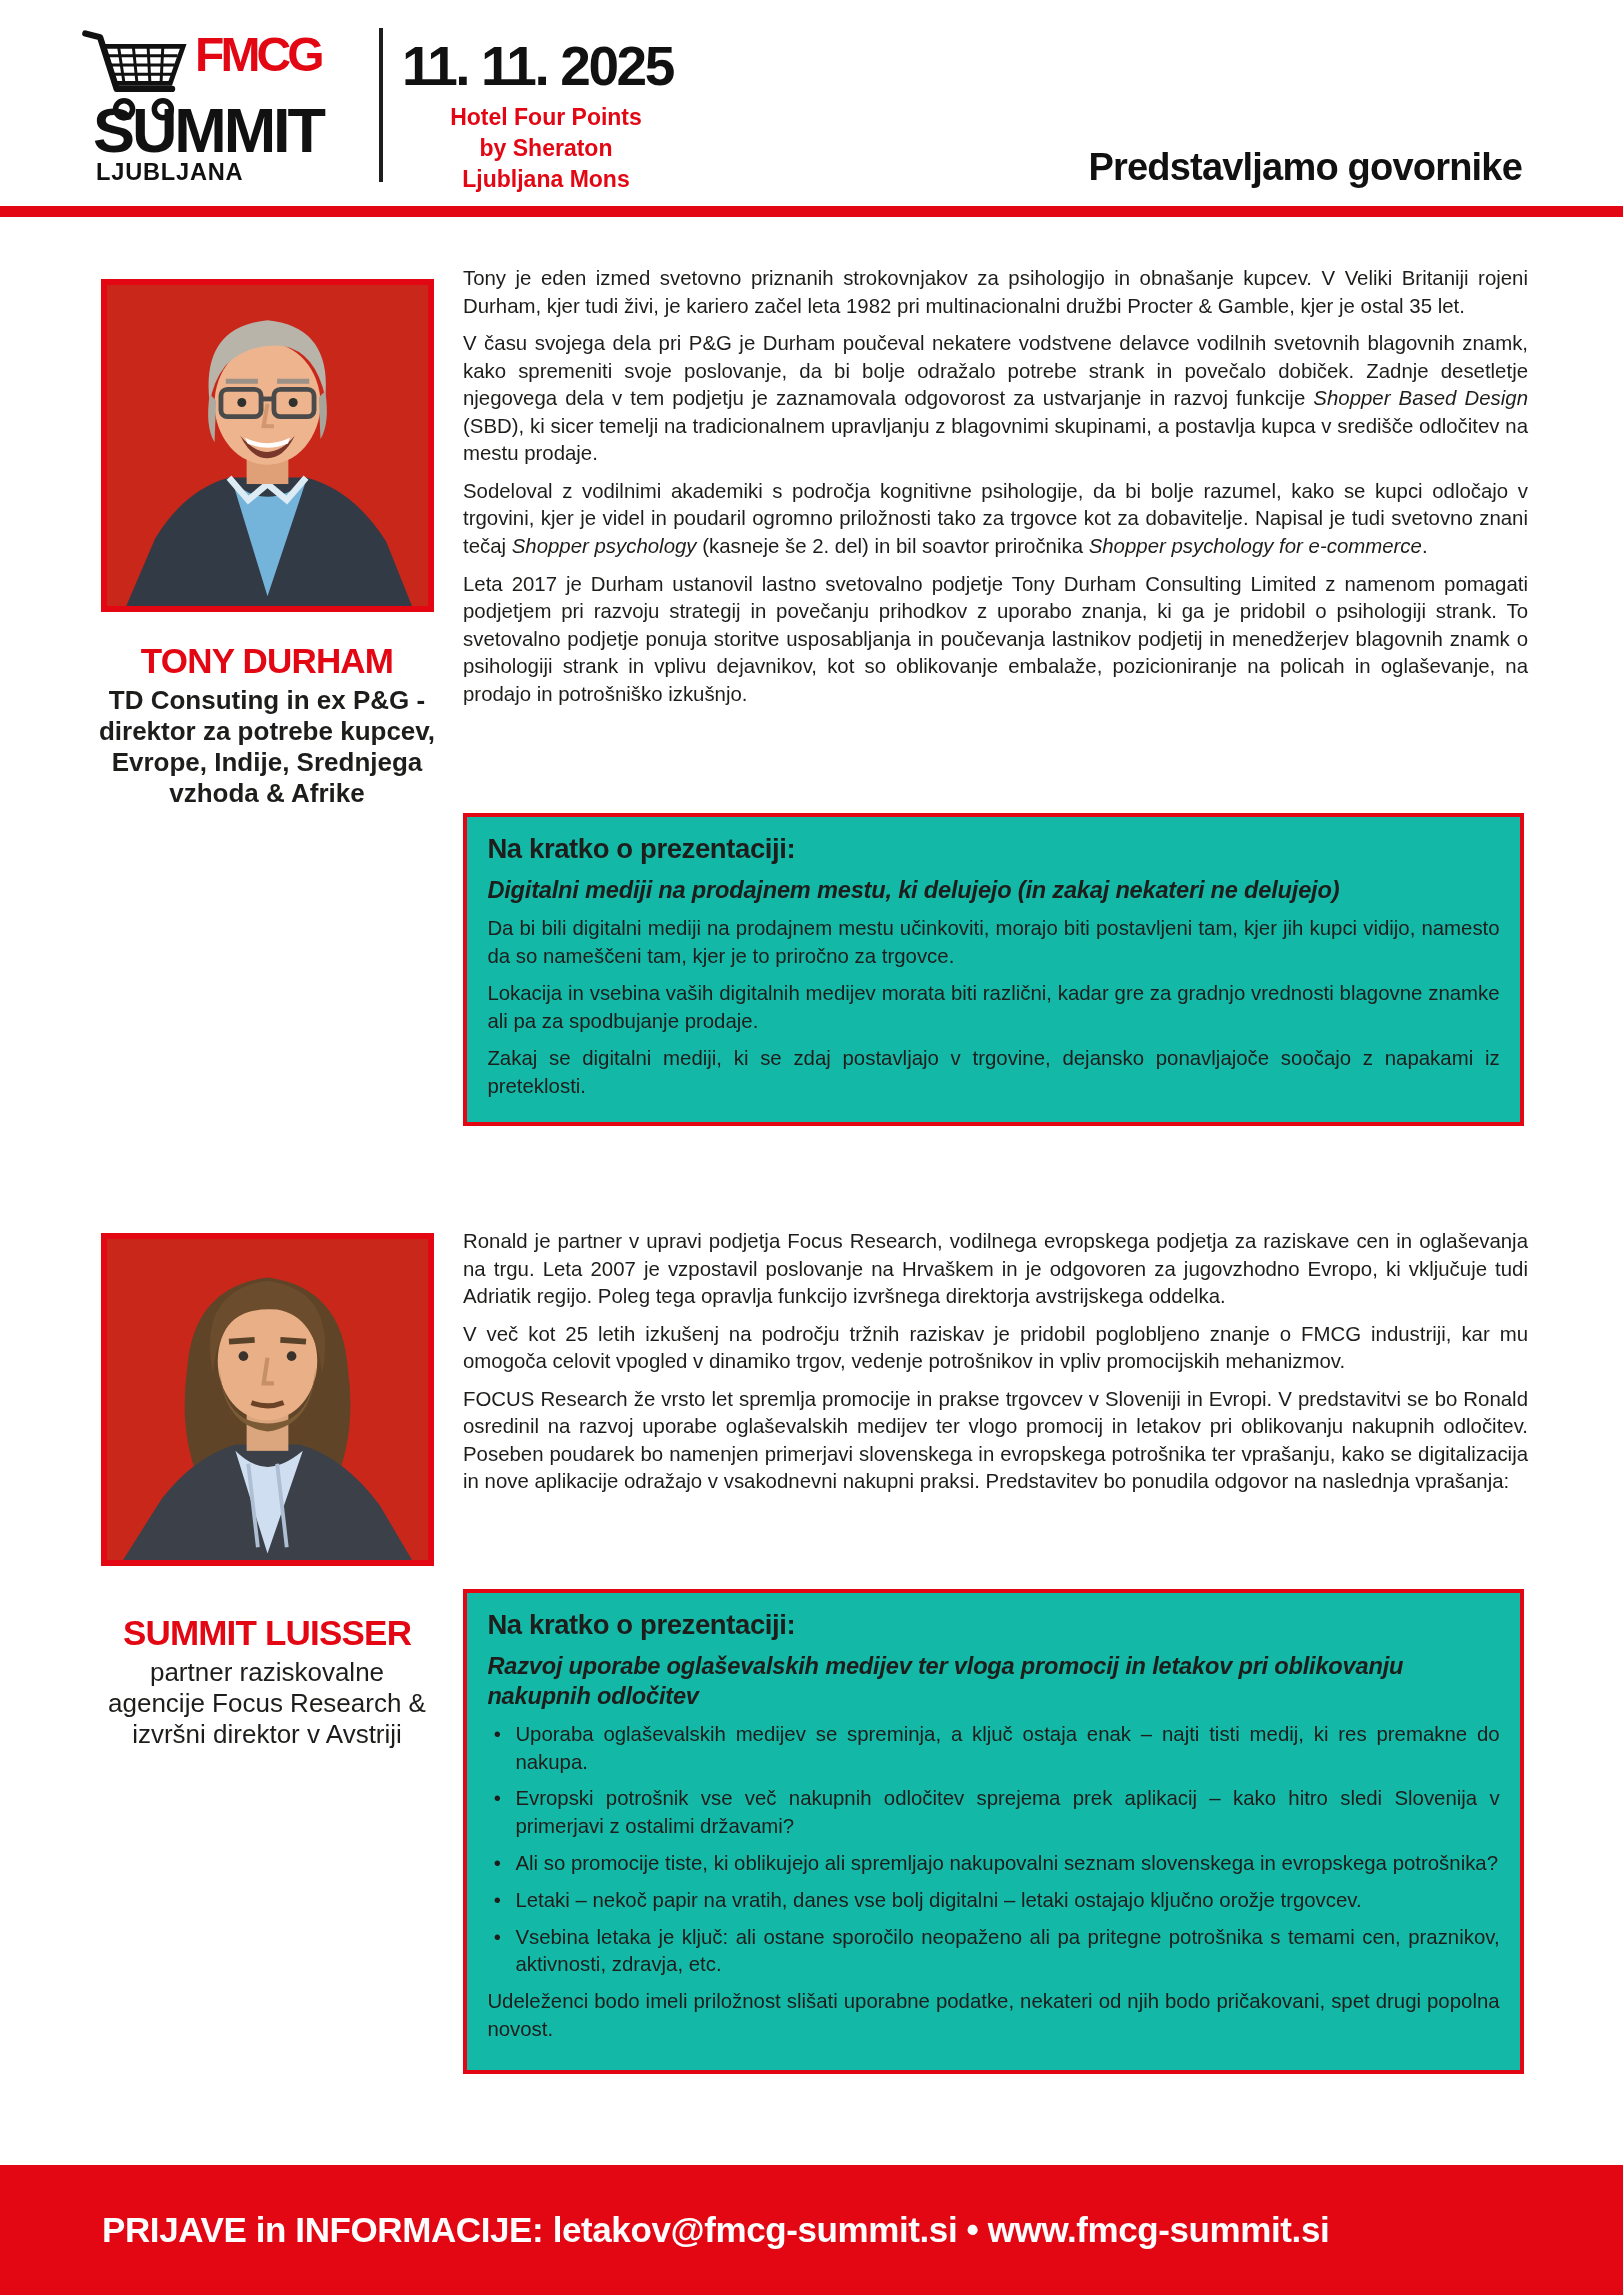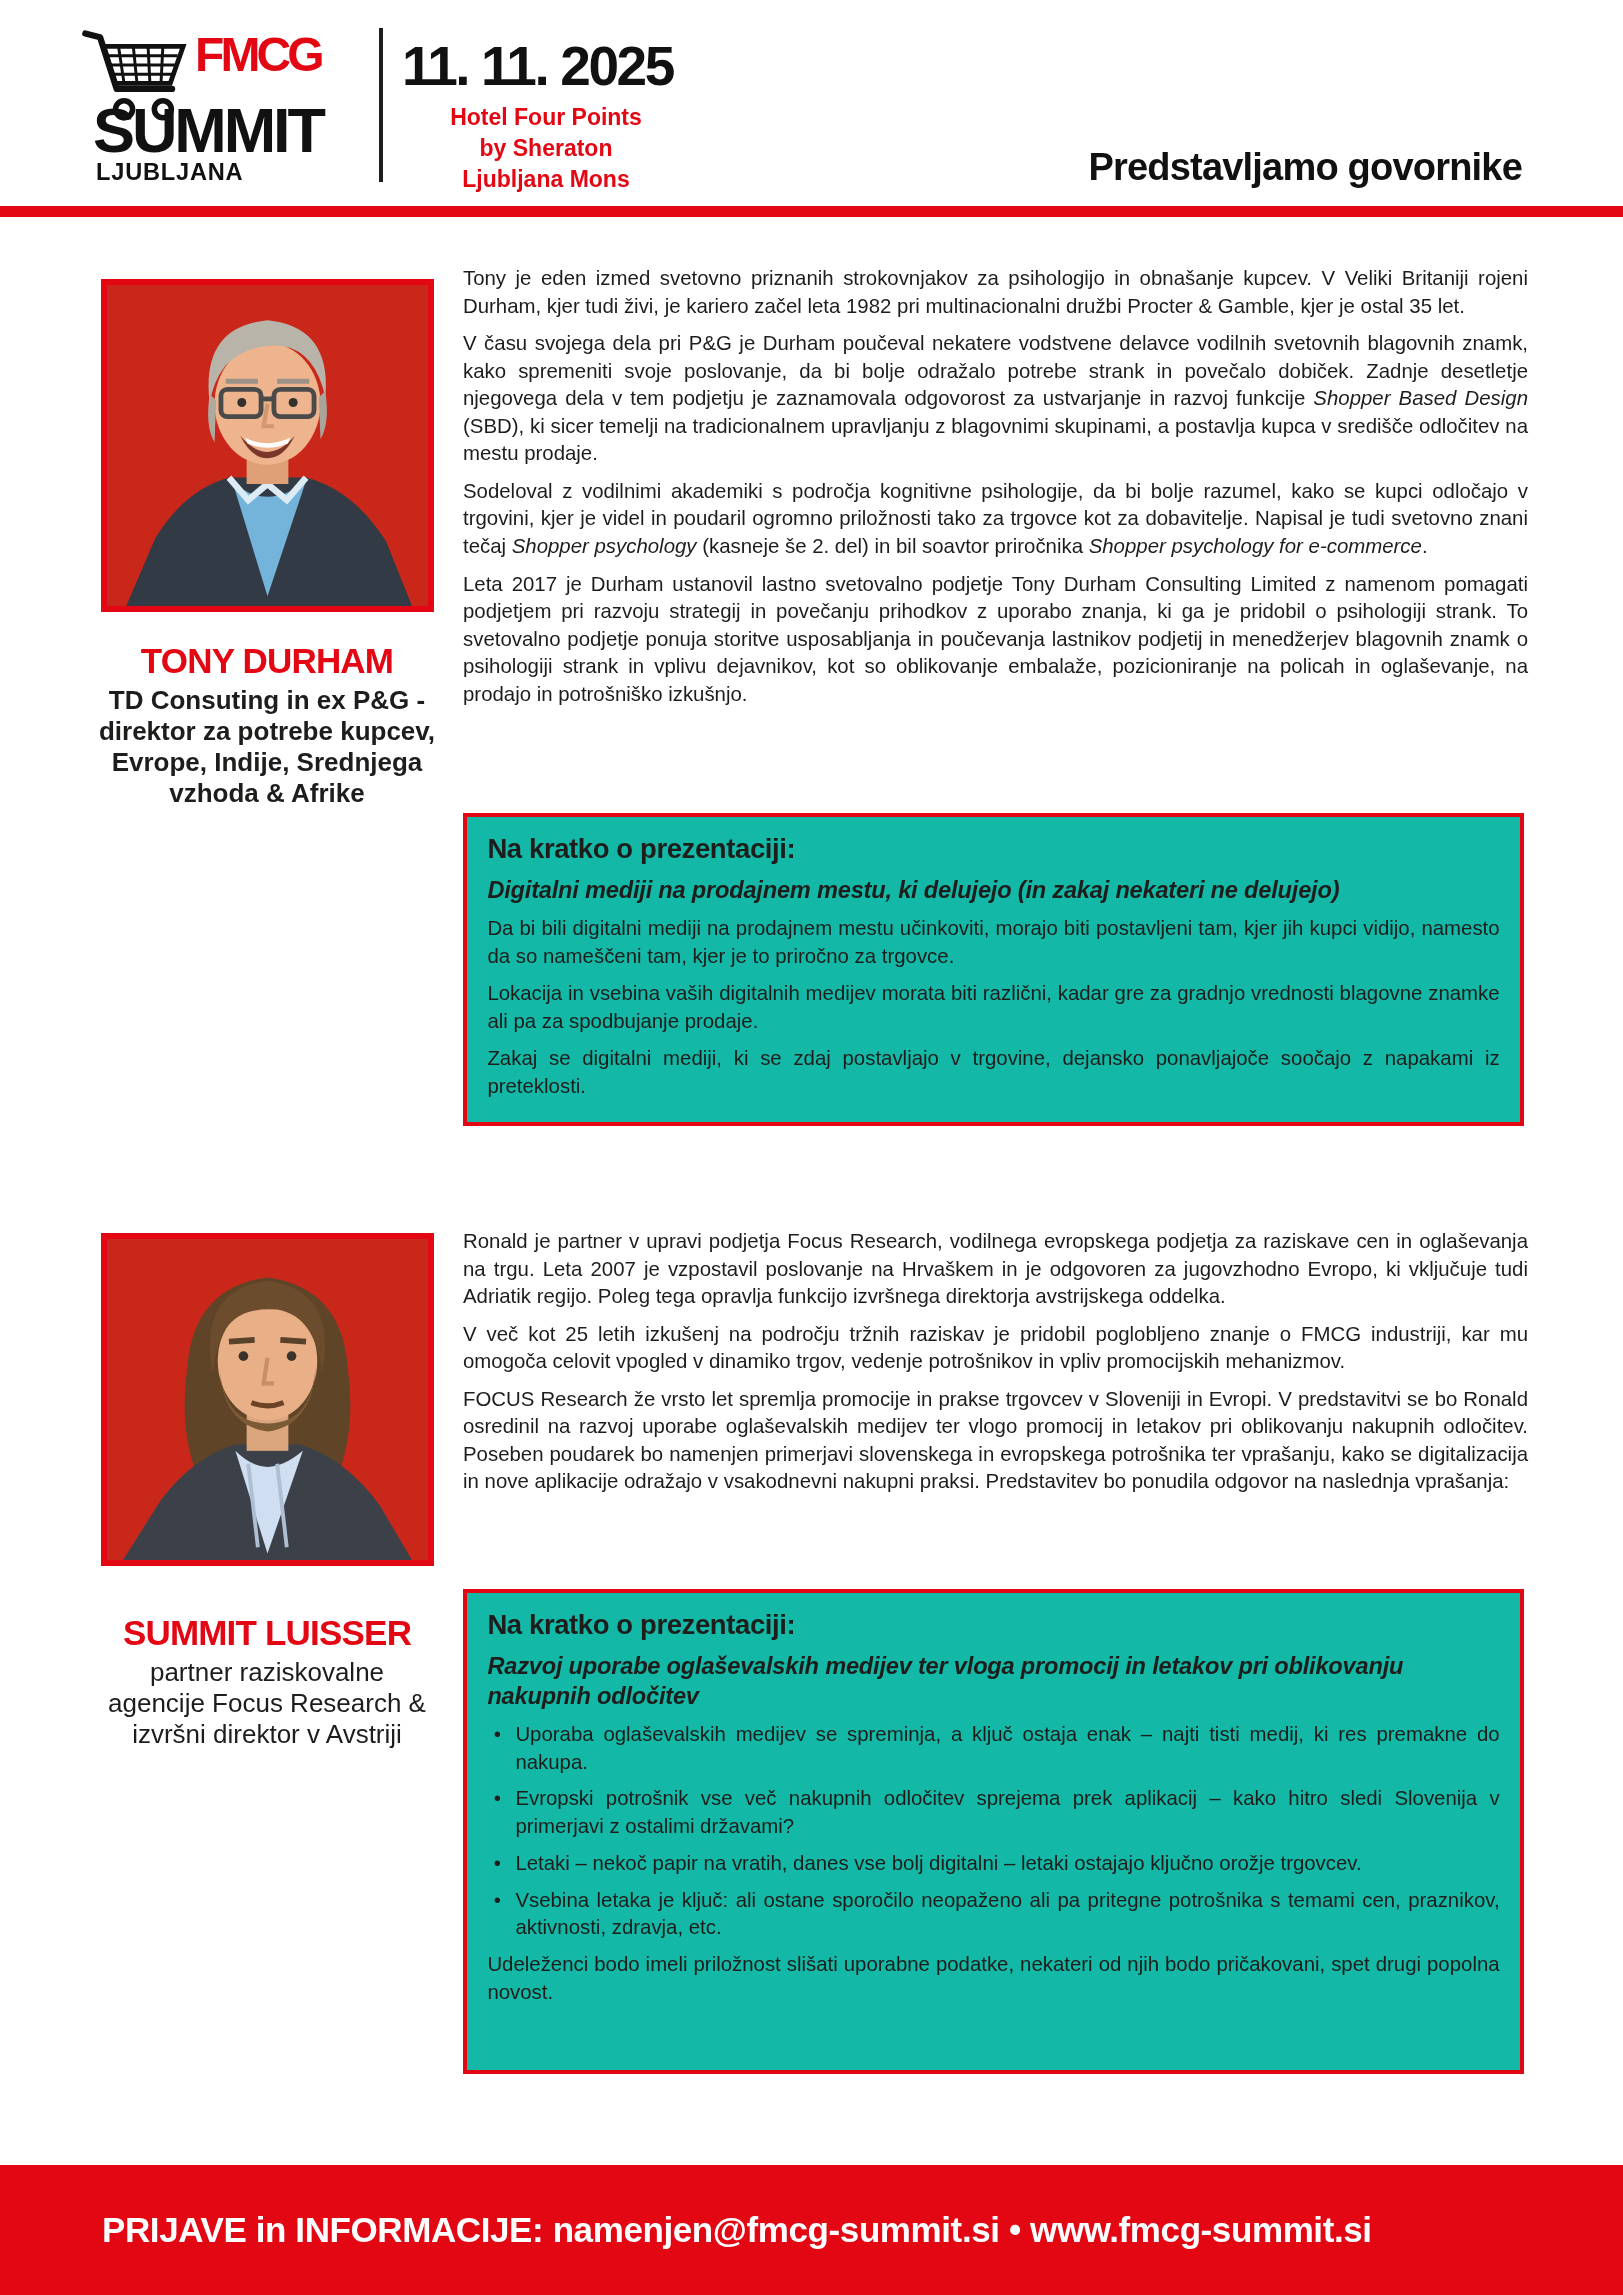--- a/index.html
+++ b/index.html
@@ -153,25 +153,26 @@
         <p class="rp"><span>FOCUS Research  že vrsto let spremlja promocije in prakse trgovcev v Sloveniji in Evropi. V predstavitvi se bo Ronald osredinil na razvoj uporabe oglaševalskih medijev ter vlogo promocij in letakov pri oblikovanju nakupnih odločitev. Poseben poudarek bo namenjen primerjavi slovenskega in evropskega potrošnika ter vprašanju, kako se digitalizacija in nove aplikacije odražajo v vsakodnevni nakupni praksi. Predstavitev bo ponudila odgovor na naslednja vprašanja:</span></p>
       </div>
 
     <div class="pbox box2">
       <div class="box-title">Na kratko o prezentaciji:</div>
       <div class="box-sub">Razvoj uporabe oglaševalskih medijev ter vloga promocij in letakov pri oblikovanju nakupnih odločitev</div>
       <div></div>
       <ul class="bullets">
           <li>Uporaba oglaševalskih medijev se spreminja, a ključ ostaja enak – najti tisti medij, ki res premakne do nakupa.</li>
           <li>Evropski potrošnik vse več nakupnih odločitev sprejema prek aplikacij – kako hitro sledi Slovenija v primerjavi z ostalimi državami?</li>
+          <li>Ali so promocije tiste, ki oblikujejo ali spremljajo nakupovalni seznam slovenskega in evropskega potrošnika?</li>
           <li>Letaki – nekoč papir na vratih, danes vse bolj digitalni – letaki ostajajo ključno orožje trgovcev.</li>
           <li>Vsebina letaka je ključ: ali ostane sporočilo neopaženo ali pa pritegne potrošnika s temami cen, praznikov, aktivnosti, zdravja, etc.</li>
         </ul>
       <p class="closing">Udeleženci bodo imeli priložnost slišati uporabne podatke, nekateri od njih bodo pričakovani, spet drugi popolna novost.</p>
     </div>
   </section>
 
   <footer class="footer">
-    <div class="footer-text">PRIJAVE in INFORMACIJE: namenjen@fmcg-summit.si • www.fmcg-summit.si</div>
+    <div class="footer-text">PRIJAVE in INFORMACIJE: letakov@fmcg-summit.si • www.fmcg-summit.si</div>
   </footer>
 
 </div>
 
 
 </body></html>

